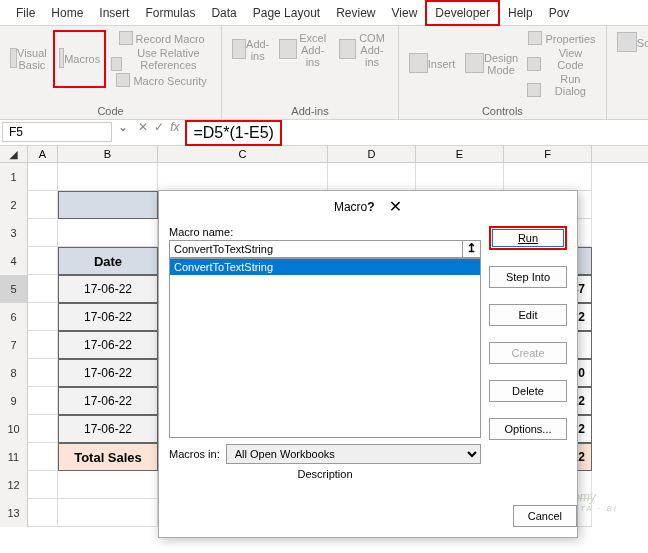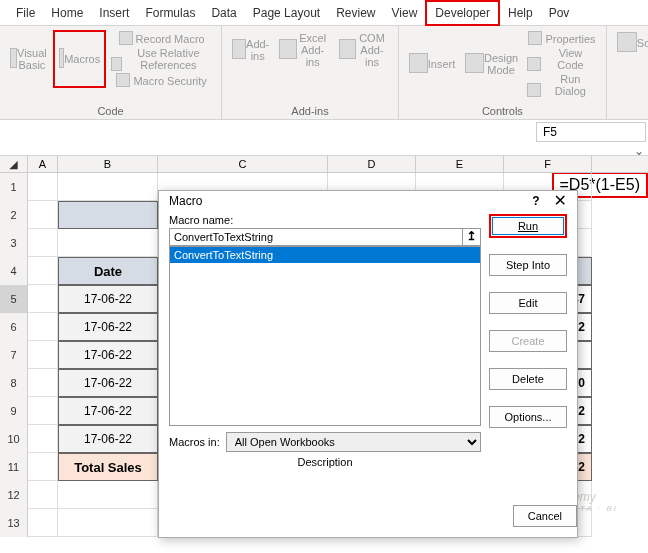--- a/index.html
+++ b/index.html
@@ -16,21 +16,21 @@
 .group-items { display: flex; gap: 2px; }
 .ribbon-btn { display: flex; flex-direction: row; align-items: center; justify-content: center; padding: 2px 4px; color: #999; font-size: 11px; text-align: center; min-width: 40px; }
 .ribbon-btn.small { flex-direction: row; font-size: 11px; min-width: auto; padding: 1px 3px; gap: 3px; color: #999; align-items: flex-end; }
 .ribbon-icon { width: 20px; height: 20px; background: #ddd; border: 1px solid #bbb; margin-bottom: 2px; }
 .ribbon-icon-sm { width: 14px; height: 14px; background: #ddd; border: 1px solid #bbb; }
 .group-label { text-align: center; font-size: 11px; color: #666; }
 .macros-hl { border: 2px solid #e60000; justify-content: flex-end; }
 .stack { display: flex; flex-direction: column; }
 
 
-.formula-bar { display: flex; align-items: flex-end; height: 36px; border-bottom: 1px solid #d4d4d4; background: #fff; flex-direction: column; }
+.formula-bar { display: flex; align-items: flex-start; height: 26px; border-bottom: 1px solid #d4d4d4; background: #fff; }
 .name-box { width: 110px; border: 1px solid #ccc; padding: 2px 6px; margin: 2px; font-size: 12px; }
 .fb-dropdown { width: 18px; text-align: center; color: #666; }
 .fb-btns { display: flex; gap: 6px; padding: 0 6px; color: #888; }
 .fb-formula { border: 2px solid #e60000; padding: 2px 6px; font-size: 16px; min-width: 80px; }
 
 
 .grid { position: relative; }
 .col-headers { display: flex; background: #f3f2f1; border-bottom: 1px solid #ccc; }
 .row-header { width: 28px; background: #f3f2f1; border-right: 1px solid #ccc; text-align: center; font-size: 11px; color: #333; display: flex; align-items: center; justify-content: center; }
 .col-header { border-right: 1px solid #ccc; text-align: center; font-size: 11px; padding: 2px 0; }
@@ -38,21 +38,21 @@
 .cell { border-right: 1px solid #ddd; border-bottom: 1px solid #ddd; display: flex; align-items: center; padding: 0 4px; }
 .w-a { width: 30px; } .w-b { width: 100px; } .w-c { width: 170px; } .w-d { width: 88px; } .w-e { width: 88px; } .w-f { width: 88px; }
 .th-cell { background: #d6dce5; font-weight: bold; font-size: 13px; justify-content: center; border: 1px solid #666; }
 .data-cell { background: #f2f2f2; justify-content: center; border: 1px solid #666; font-size: 12px; }
 .price-cell { background: #fff; justify-content: flex-end; border: 1px solid #666; padding-right: 6px; font-weight: bold; font-size: 12px; }
 .total-row { background: #fce4d6; font-weight: bold; justify-content: center; border: 1px solid #666; font-size: 13px; }
 .row-num-highlight { background: #d4d4d4; }
 
 
 .dialog { position: absolute; left: 158px; top: 190px; width: 420px; height: 348px; background: #fff; border: 1px solid #aaa; box-shadow: 2px 2px 10px rgba(0,0,0,0.25); z-index: 100; }
-.dialog-title { display: flex; justify-content: space-between; align-items: center; padding: 0 10px; font-size: 12px; }
+.dialog-title { display: flex; justify-content: center; align-items: center; padding: 6px 10px; font-size: 12px; }
 .dialog-title-right { display: flex; gap: 14px; align-items: center; }
 .help-btn { font-weight: bold; cursor: pointer; }
 .close-btn { font-size: 16px; cursor: pointer; }
 .dialog-body { padding: 4px 10px 10px; display: flex; gap: 8px; }
 .dialog-left { flex: 1; }
 .macro-label { font-size: 11px; margin-bottom: 2px; }
 .macro-name-input { display: flex; }
 .macro-name-input input { flex: 1; border: 1px solid #999; padding: 2px 4px; font-size: 11px; }
 .collapse-arrow { width: 18px; border: 1px solid #999; border-left: none; text-align: center; font-weight: bold; cursor: pointer; }
 .macro-list { border: 1px solid #999; height: 180px; margin-top: 0; font-size: 11px; }

